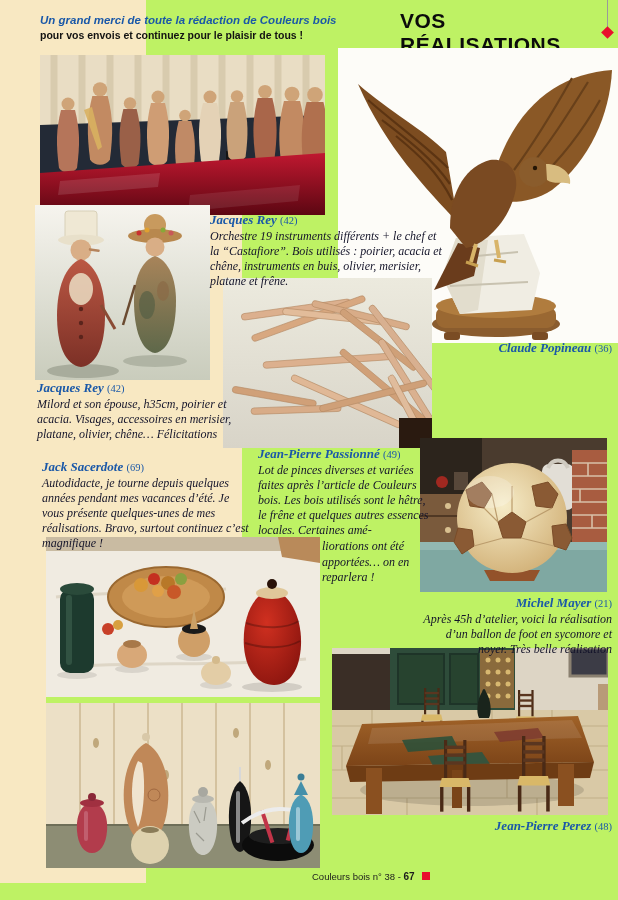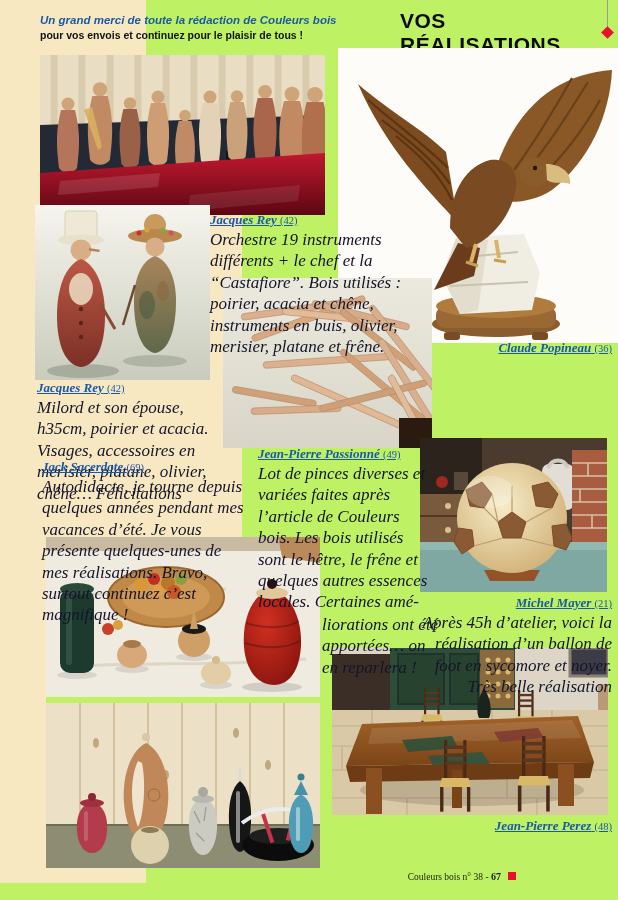--- a/index.html
+++ b/index.html
@@ -23,30 +23,30 @@
   .vline{position:absolute;left:607px;top:0;width:1px;height:29px;background:#9a9a9a;}
   .diamond{position:absolute;left:603px;top:28px;width:9px;height:9px;background:#e8102c;
            transform:rotate(45deg);}
 
   
   .photo{position:absolute;}
   .photo svg{display:block;width:100%;height:100%;}
 
   
   .blk{position:absolute;}
-  .author{color:#1a58a8;font-weight:bold;font-style:italic;font-size:13px;line-height:1.15;text-decoration:underline;}
+  .author{color:#1a58a8;font-weight:bold;font-style:italic;font-size:13px;line-height:1.15;}
   .dept{color:#1a58a8;font-weight:normal;font-style:normal;font-size:10.5px;}
-  .bodytxt{font-style:italic;font-size:17px;line-height:1.26;color:#14142a;margin-top:1px;}
+  .bodytxt{font-style:italic;font-size:12px;line-height:1.26;color:#14142a;margin-top:1px;}
   .alignr{text-align:right;}
   .linktxt{font-style:italic;font-size:10.8px;color:#1a58a8;text-decoration:underline;cursor:pointer;}
   .indent2{padding-left:64px;width:118px;}
 
   
-  .footer{position:absolute;left:312px;top:871px;width:300px;text-align:center;
-          font-family:Liberation Serif, serif;font-size:9.5px;color:#1c1c1c;}
+  .footer{position:absolute;left:312px;top:871px;width:300px;text-align:left;
+          font-family:Liberation Sans, sans-serif;font-size:9.5px;color:#1c1c1c;}
   .footer b{font-size:10px;}
   .redsq{display:inline-block;width:8px;height:8px;background:#e8102c;margin-left:5px;}
 </style>
 </head>
 <body>
 
 <div class="page">
 
   <div class="cream" id="cream-top"></div>
   <div class="cream" id="cream-band"></div>

